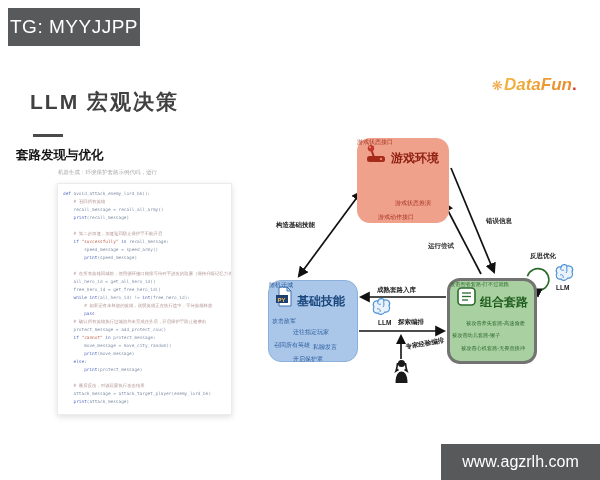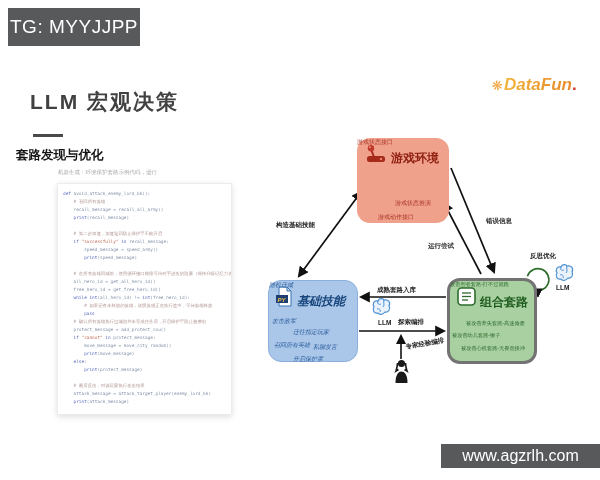--- a/index.html
+++ b/index.html
@@ -2,21 +2,21 @@
 <html><head>
 <meta charset="utf-8">
 <style>
   html,body{margin:0;padding:0;}
   body{width:600px;height:480px;position:relative;overflow:hidden;background:#ffffff;
        font-family:"Liberation Sans",sans-serif;-webkit-font-smoothing:antialiased;}
   .abs{position:absolute;}
   
   .tg-box{left:8px;top:8px;width:132px;height:38px;background:#58595b;color:#fff;
           font-size:19px;letter-spacing:.5px;display:flex;align-items:center;justify-content:center;}
-  .site-box{left:441px;top:444px;width:159px;height:24px;background:#58595b;color:#fff;
+  .site-box{left:441px;top:444px;width:159px;height:36px;background:#58595b;color:#fff;
           font-size:16px;display:flex;align-items:center;justify-content:center;}
   
   .logo{left:492px;top:72px;height:26px;display:flex;align-items:center;}
   .logo .spark{color:#f2a23c;font-size:13px;margin-right:1px;transform:rotate(-10deg);}
   .logo .logo-text{font-size:17px;font-weight:bold;font-style:italic;
      background:linear-gradient(90deg,#f0b43c,#e88a2a);-webkit-background-clip:text;background-clip:text;color:transparent;}
   .logo .logo-dot{font-size:17px;font-weight:bold;color:#d43a2a;}
   
   .page-title{left:30px;top:88px;font-size:21px;font-weight:bold;color:#414141;letter-spacing:2px;}
   .title-rule{left:33px;top:134px;width:30px;height:3px;background:#4a4a4a;}
@@ -24,21 +24,21 @@
   .caption{left:58px;top:169px;font-size:5.5px;color:#a8a8a8;}
   
   .code-panel{left:57px;top:183px;width:175px;height:232px;background:#fff;border:1px solid #ececec;
       box-shadow:0 2px 6px rgba(0,0,0,.13);padding:6px 5px;box-sizing:border-box;overflow:hidden;}
   .code-line{font-family:"DejaVu Sans Mono",monospace;font-size:4.4px;line-height:8px;
       white-space:pre;color:#8090a8;}
   .tok-c{color:#b39595;} .tok-k{color:#5668c0;} .tok-s{color:#c06858;}
   
   .node{border-radius:13px;box-sizing:border-box;}
   .node-game{left:357px;top:138px;width:92px;height:85px;background:#f0a18b;}
-  .node-skills{left:268px;top:280px;width:90px;height:82px;background:#aac6e8;border:1px solid #8cb0dc;font-style:italic;}
+  .node-skills{left:268px;top:280px;width:90px;height:82px;background:#aac6e8;border:1px solid #8cb0dc;}
   .node-tactics{left:447px;top:278px;width:90px;height:86px;background:#a8d0a0;border:3px solid #737373;}
   .node-title{position:absolute;font-weight:bold;font-size:12px;white-space:nowrap;}
   .node-game .node-title{left:34px;top:12px;color:#8f2012;}
   .node-skills .node-title{left:28px;top:12px;color:#17457c;}
   .node-tactics .node-title{left:30px;top:13px;color:#1f5c1f;}
   .node-item{position:absolute;white-space:nowrap;}
   .node-game .node-item{font-size:6px;color:#a63324;}
   .node-skills .node-item{font-size:6px;color:#2a5d9e;}
   .node-tactics .node-item{font-size:5.2px;color:#2f6b2f;}
   

